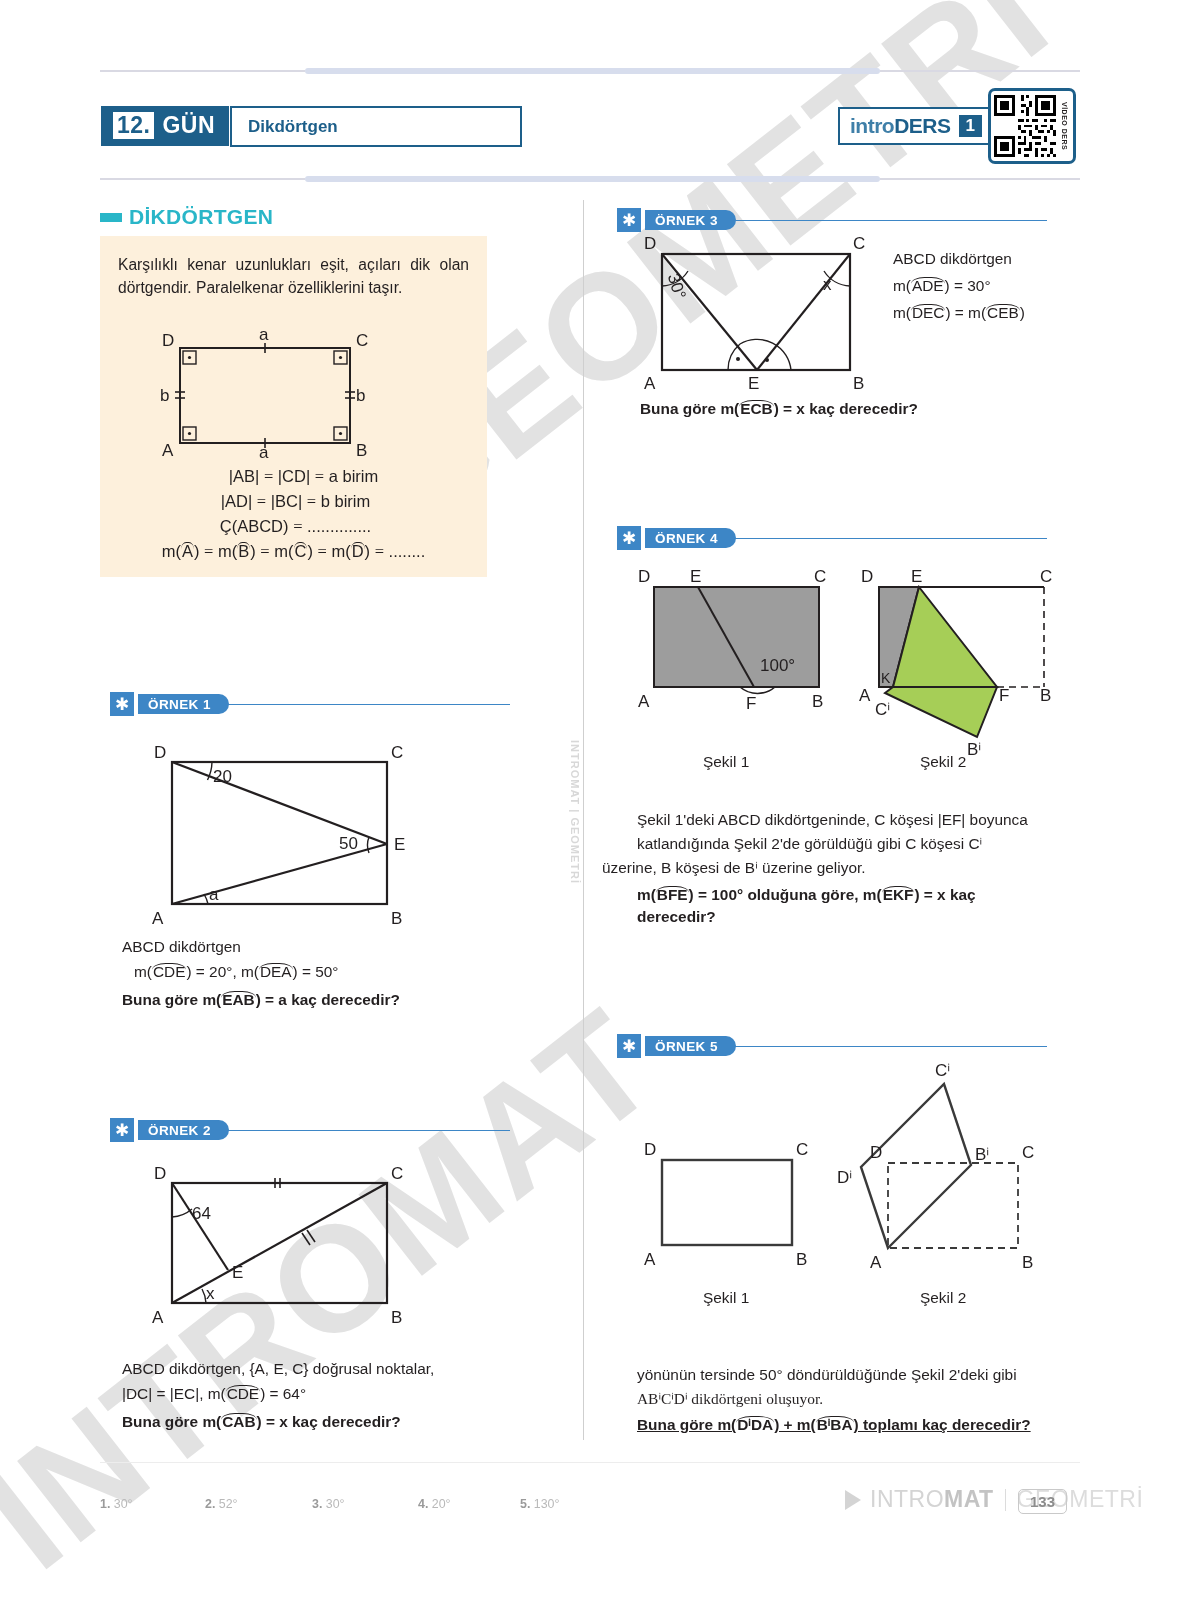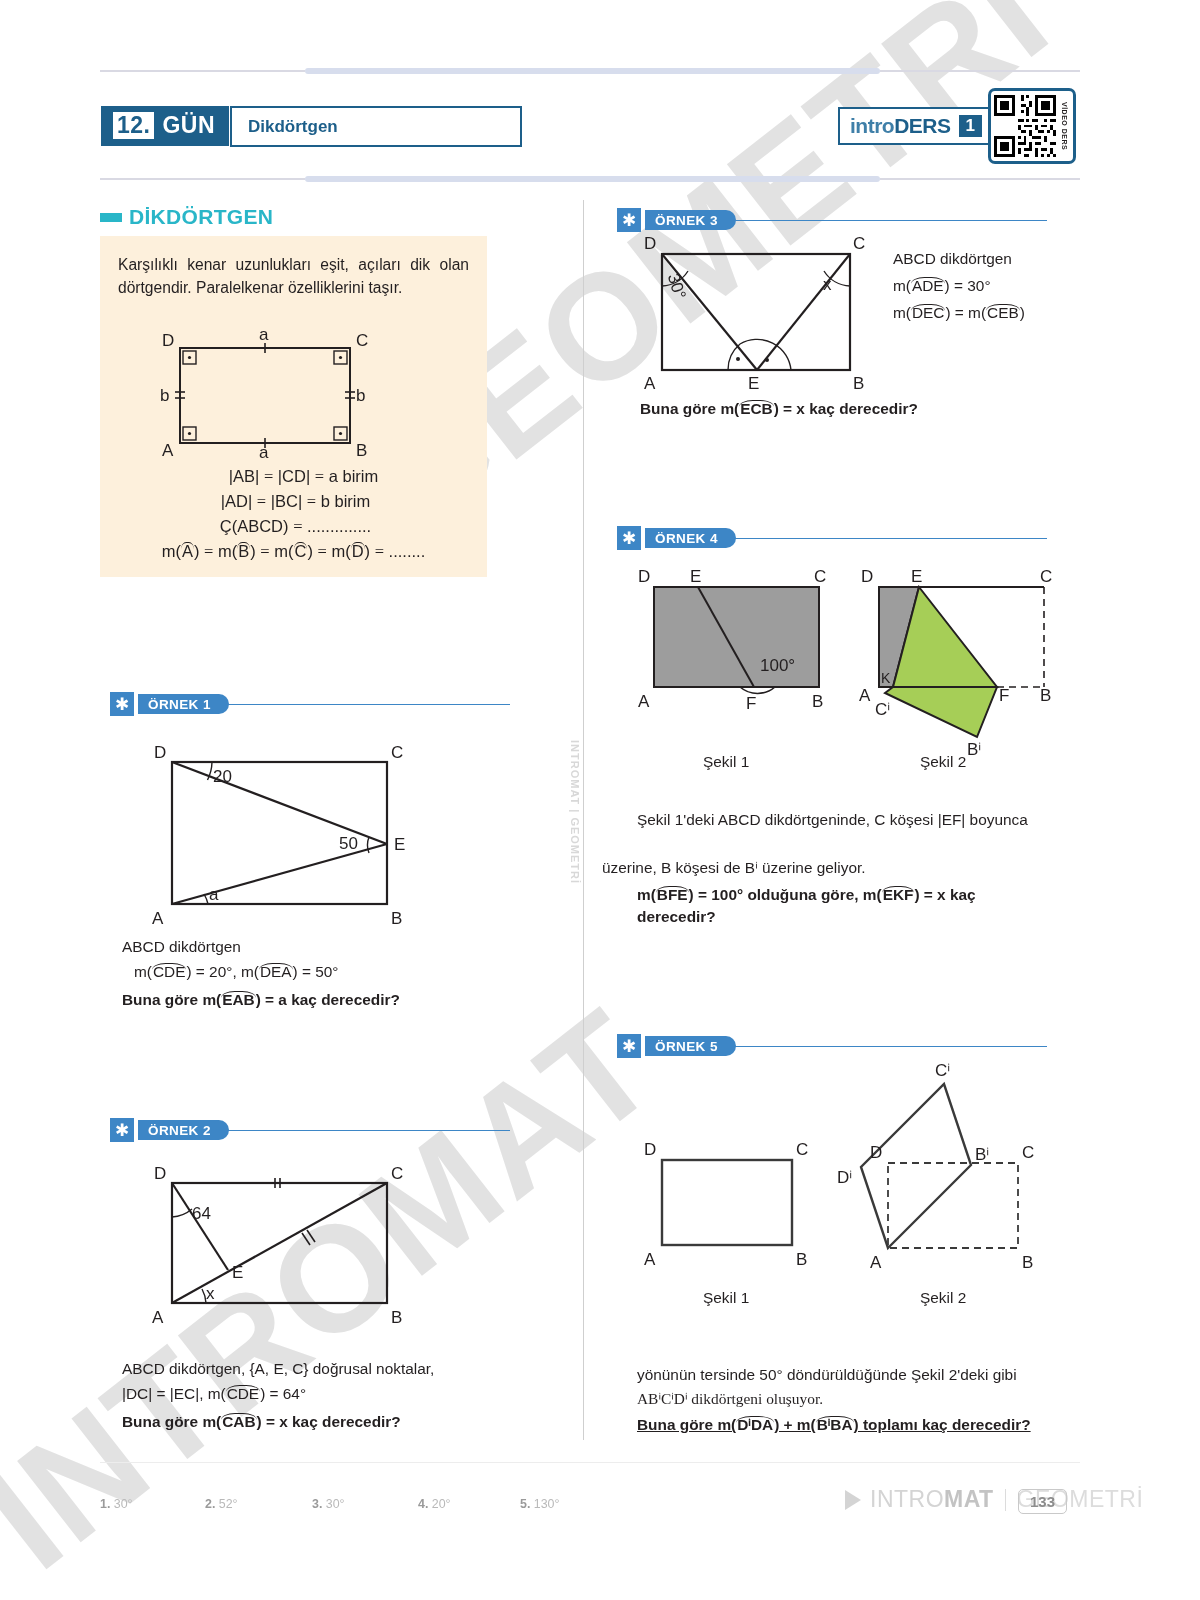--- a/index.html
+++ b/index.html
@@ -501,20 +501,21 @@
     <text class="lbl" x="142" y="136">F</text>
     <text class="lbl" x="183" y="136">B</text>
     <text class="lbl" x="18" y="150">Cⁱ</text>
     <text class="lbl" x="110" y="190">Bⁱ</text>
   </svg>
 
   <div class="cap" style="top:753px; left:703px;">Şekil 1</div>
   <div class="cap" style="top:753px; left:920px;">Şekil 2</div>
 
   <div class="txt" style="top:809px; left:637px;">Şekil 1'deki ABCD dikdörtgeninde, C köşesi |EF| boyunca</div>
+  <div class="txt" style="top:833px; left:637px;">katlandığında Şekil 2'de görüldüğü gibi C köşesi Cⁱ</div>
   <div class="txt" style="top:857px; left:602px;">üzerine, B köşesi de Bⁱ üzerine geliyor.</div>
   <div class="txt b" style="top:884px; left:637px; width:400px;">
     m(<span style="border-top:1.6px solid #231f20;border-radius:40% 40% 0 0;padding:0 1px;display:inline-block;line-height:1.05;">BFE</span>) = 100° olduğuna göre, m(<span style="border-top:1.6px solid #231f20;border-radius:40% 40% 0 0;padding:0 1px;display:inline-block;line-height:1.05;">EKF</span>) = x kaç derecedir?
   </div>
 
   <div class="ornek" style="top:1034px; left:617px;">
     <span class="star">
         <i>✱</i>
       </span>
     <span class="pill">ÖRNEK 5</span>

